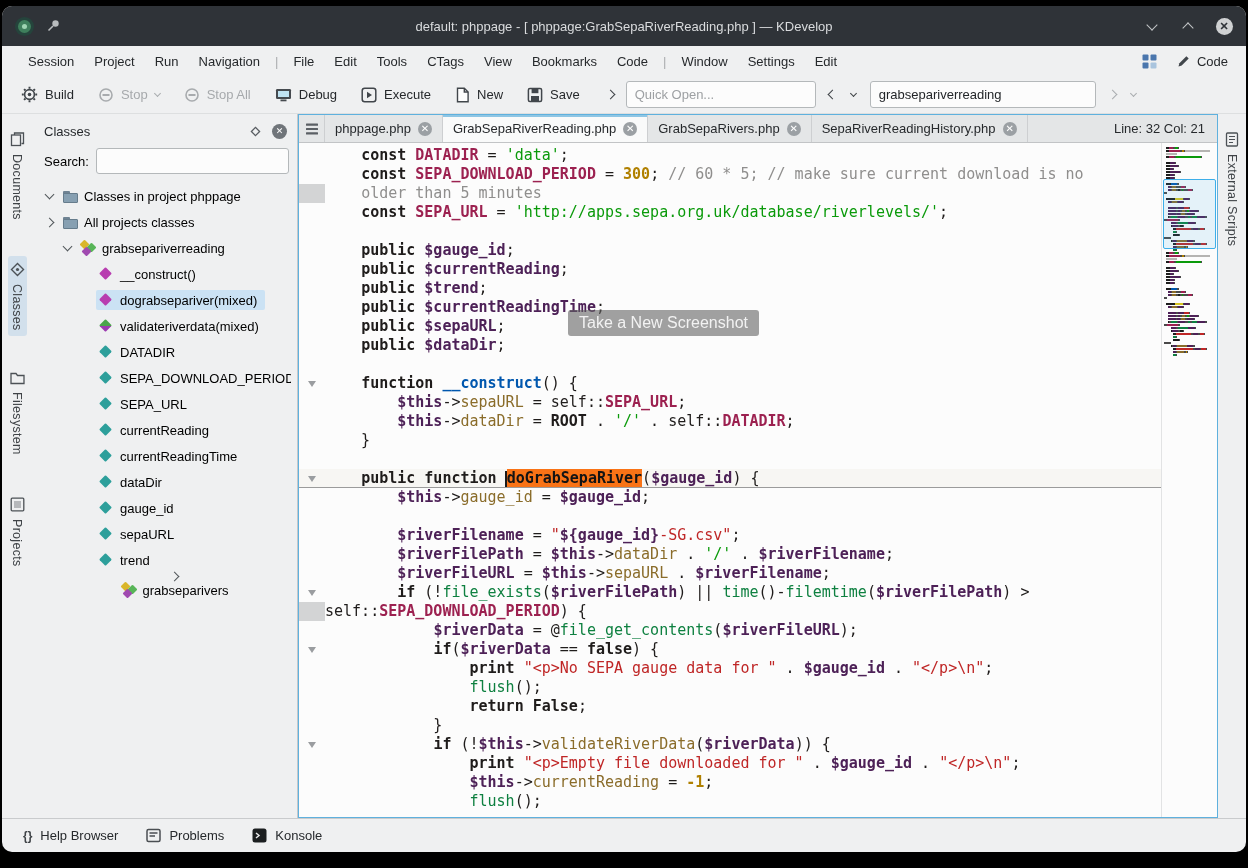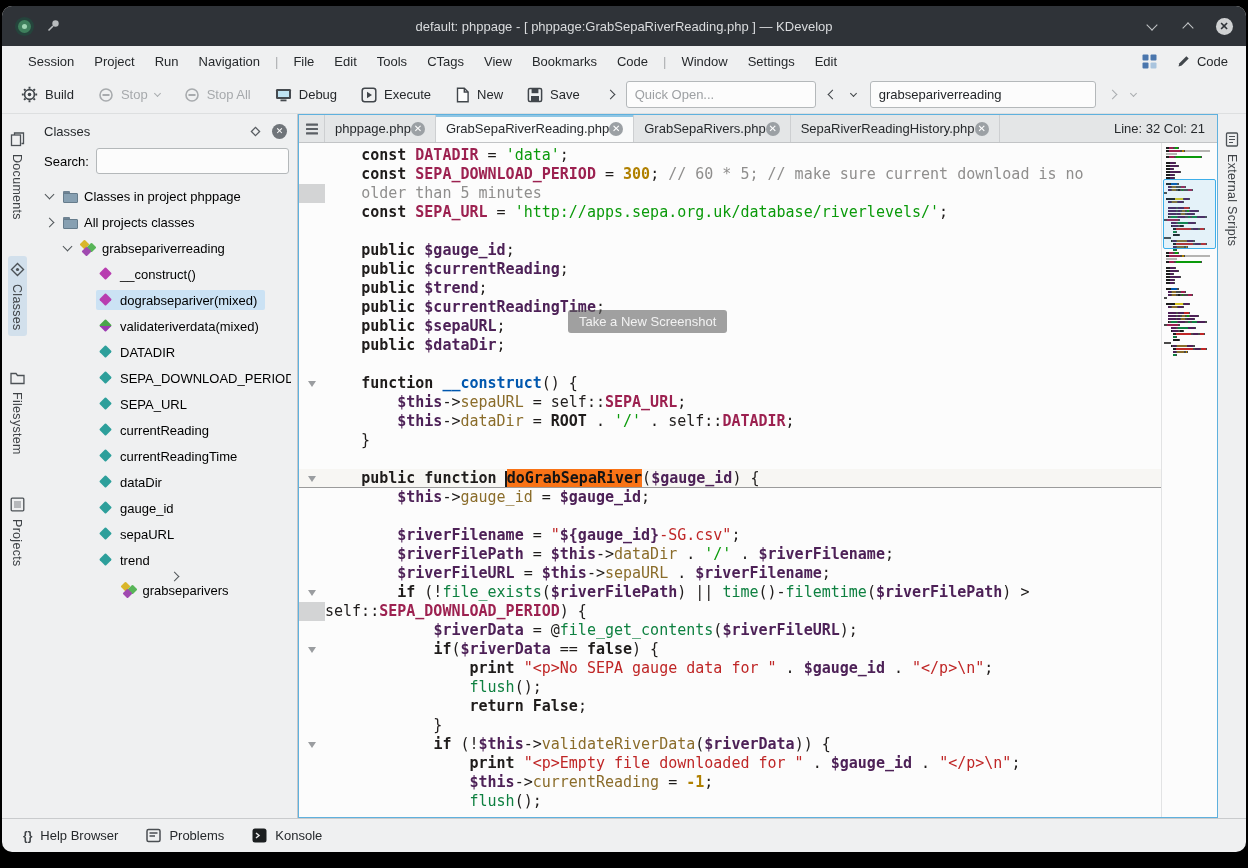--- a/index.html
+++ b/index.html
@@ -98,21 +98,21 @@
 .ti-folder::after { content:""; position:absolute; left:1px; top:5px; width:13px; height:8px;
   border-radius:1px; background:#87a0b2; border:1px solid #667c8c; }
 
 
 .editor-col { flex:1; display:flex; flex-direction:column; min-width:0;
   border:1px solid #5fb1de; background:#fcfcfc; }
 .tabbar { height:28px; background:#e4e6e7; border-bottom:1px solid #c2c4c6; display:flex;
   align-items:stretch; flex:none; font-size:13px; }
 .tabbar-icon-btn { width:26px; display:flex; align-items:center; justify-content:center;
   border-right:1px solid #cdcfd1; flex:none; }
-.tab { display:flex; align-items:center; gap:0; padding:0 10px;
+.tab { display:flex; align-items:center; gap:7px; padding:0 10px;
   border-right:1px solid #cdcfd1; color:#26292c; white-space:nowrap; }
 .tab.active { background:#f9fafa; box-shadow:inset 0 2px 0 #8fc6e4; }
 .tab-close { width:14px; height:14px; border-radius:50%; background:#9ba0a4; color:#fff;
   font-size:10px; line-height:14px; text-align:center; flex:none; }
 .line-col { margin-left:auto; display:flex; align-items:center; padding:0 12px;
   color:#26292c; white-space:nowrap; }
 .editor-body { flex:1; display:flex; min-height:0; position:relative; }
 .code-scroll { flex:1; overflow:hidden; padding-top:3px;
   font-family:"DejaVu Sans Mono",monospace; font-size:15px; line-height:19px; color:#1f1c1b; }
 .code-line { display:flex; height:19px; white-space:pre; align-items:center; }
@@ -146,21 +146,21 @@
   border:1px solid #3daee9; background:rgba(61,174,233,0.12); border-radius:2px; }
 
 
 .statusbar { height:34px; border-top:1px solid #c9cbcd; display:flex; align-items:center;
   gap:10px; padding:0 12px; font-size:13px; color:#26292c; flex:none; }
 .sb-btn { display:flex; align-items:center; gap:8px; padding:5px 9px; border-radius:3px; }
 .brace-icon { font-weight:bold; font-size:12px; color:#3f4347; }
 
 
 .tooltip { position:absolute; left:566px; top:304px; background:rgba(99,99,99,0.6);
-  color:#f2f2f2; font-size:13px; padding:4px 11px; border-radius:3px; z-index:5; }
+  color:#f2f2f2; font-size:16px; padding:4px 11px; border-radius:3px; z-index:5; }
 
 
 .grid-icon { width:15px; height:15px; display:block; }
 svg { display:block; }
 </style>
 </head>
 <body>
 
 <div class="window">
 

